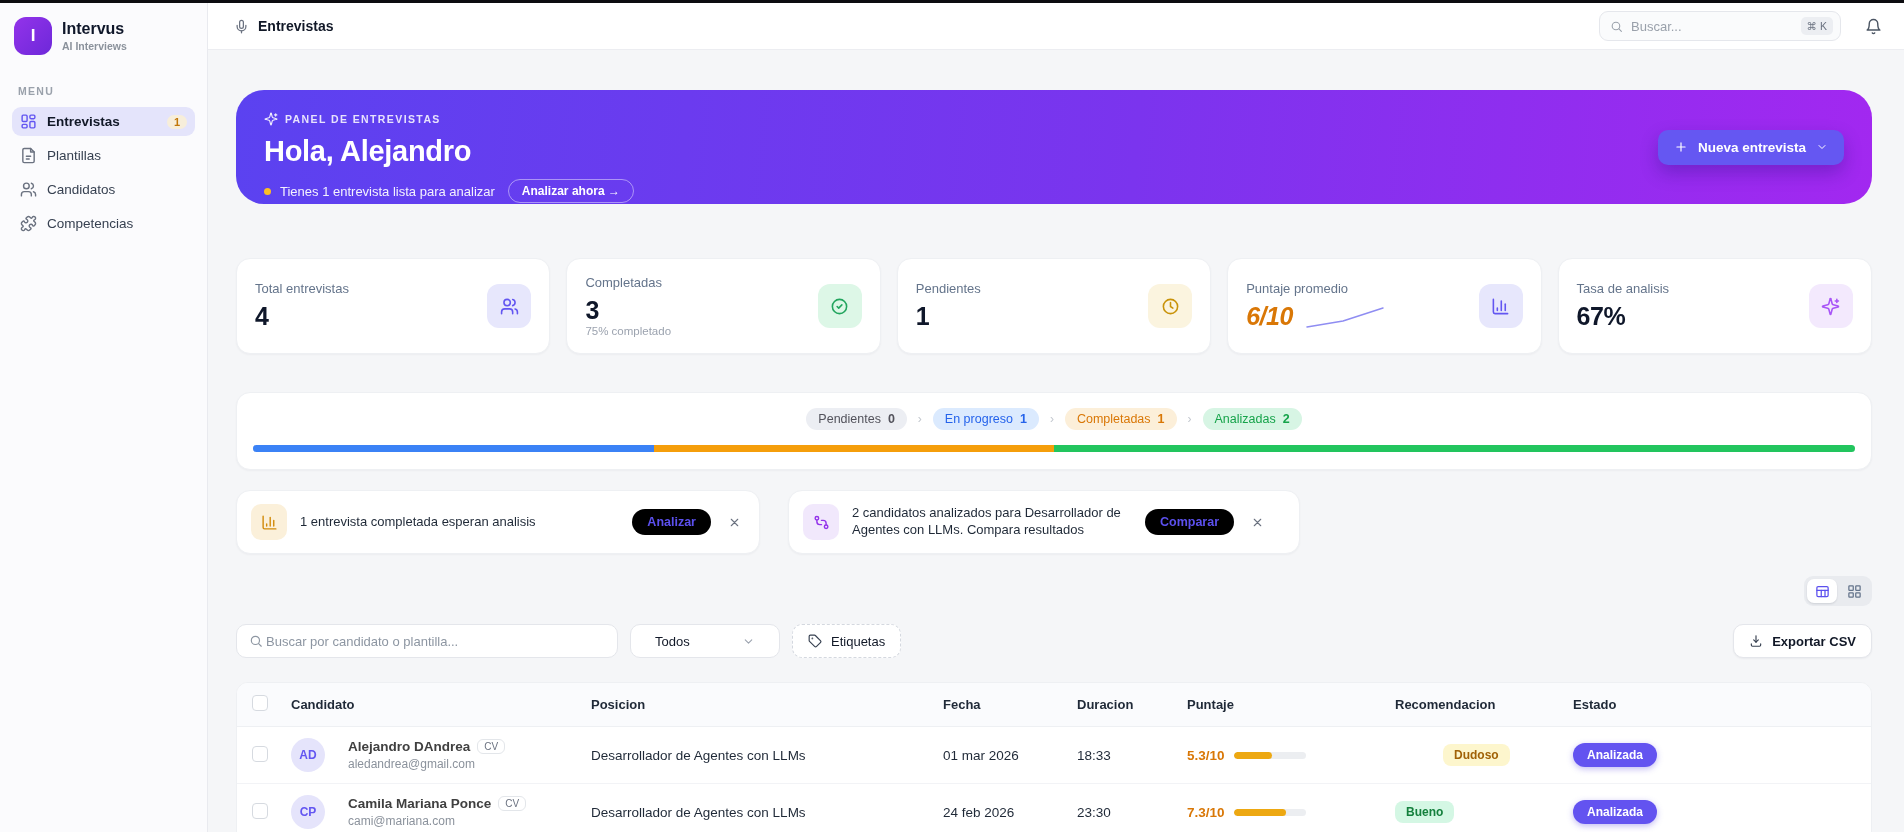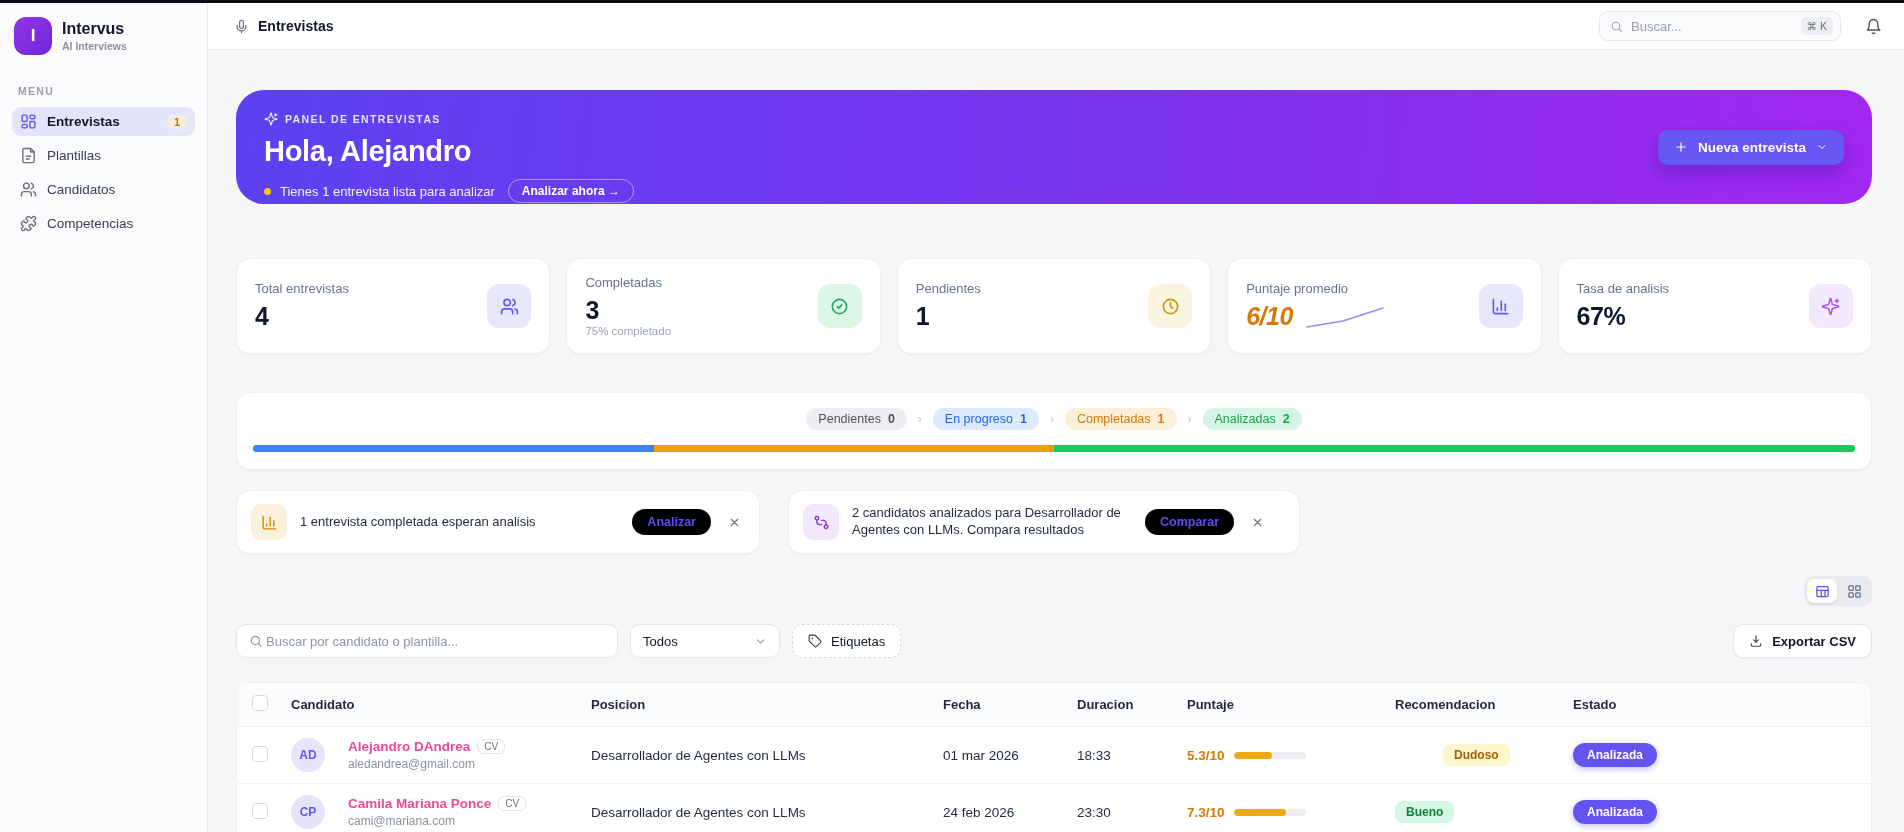--- a/index.html
+++ b/index.html
@@ -158,21 +158,21 @@
   .filter-row { display:flex; gap:12px; margin-bottom:24px; align-items:center; }
   .filter-search {
     width:382px; height:34px; background:#fff; border:1px solid #e4e6eb; border-radius:10px;
     display:flex; align-items:center; gap:3px; padding:0 12px;
   }
   .filter-search svg { width:14px; height:14px; stroke:#8d96a2; flex:0 0 auto; }
   .filter-search input { border:none; outline:none; flex:1; min-width:0; font-size:13px; font-family:inherit; color:#111827; background:transparent; }
   .filter-search input::placeholder { color:#8d96a2; }
   .filter-select {
     width:150px; height:34px; background:#fff; border:1px solid #e4e6eb; border-radius:10px;
-    display:flex; align-items:center; justify-content:space-between; padding:0 12px;
+    display:flex; align-items:center; justify-content:space-between; padding:0 24px;
     font-size:13px; color:#111827; cursor:pointer; font-family:inherit;
   }
   .filter-select svg { width:13px; height:13px; stroke:#9ca3af; }
   .tags-btn {
     height:34px; background:#fff; border:1px dashed #d4d8df; border-radius:10px; padding:0 15px;
     display:flex; align-items:center; gap:9px; font-size:13px; font-weight:500; color:#111827;
     cursor:pointer; font-family:inherit;
   }
   .tags-btn svg { width:14px; height:14px; stroke:#374151; }
   .filter-spacer { flex:1; }
@@ -190,21 +190,21 @@
   th { text-align:left; font-size:13px; font-weight:600; color:#1f2937; padding:12px 8px; border-bottom:1px solid #eef0f3; }
   th.cb-col, td.cb-col { width:46px; padding-left:15px; }
   td { padding:10px 8px; font-size:13.5px; color:#1f2937; border-bottom:1px solid #f2f3f6; height:57px; vertical-align:middle; }
   .checkbox { width:16px; height:16px; border:1.5px solid #d6dae0; border-radius:4px; background:#fff; display:inline-block; cursor:pointer; }
   .cand-cell { display:flex; align-items:center; gap:23px; }
   .avatar {
     width:34px; height:34px; border-radius:50%; background:#e5e4fb; color:#6356f1;
     display:flex; align-items:center; justify-content:center; font-size:12px; font-weight:600; flex:0 0 auto;
   }
   .name-row { display:flex; align-items:center; gap:7px; }
-  .cand-name { font-size:13.5px; font-weight:600; color:#ec4899; }
+  .cand-name { font-size:13.5px; font-weight:600; color:#404040; }
   .cv-badge { font-size:10px; color:#6b7280; border:1px solid #e3e6ea; border-radius:6px; padding:1px 6px; background:#fff; }
   .cand-email { font-size:12px; color:#8b929c; margin-top:3px; }
   .score-cell { display:flex; align-items:center; gap:9px; }
   .score-val { font-size:13.5px; font-weight:700; color:#d97706; }
   .score-track { width:72px; height:7px; border-radius:5px; background:#eceef1; overflow:hidden; }
   .score-fill { height:100%; background:#eda812; border-radius:5px; }
   .rec-pill { display:inline-block; font-size:12px; font-weight:600; padding:4px 11px; border-radius:8px; }
   .rec-warn { background:#fdf6cd; color:#a16207;margin-left:48px; }
   .rec-good { background:#d4f7e4; color:#15803d; }
   .status-pill {

